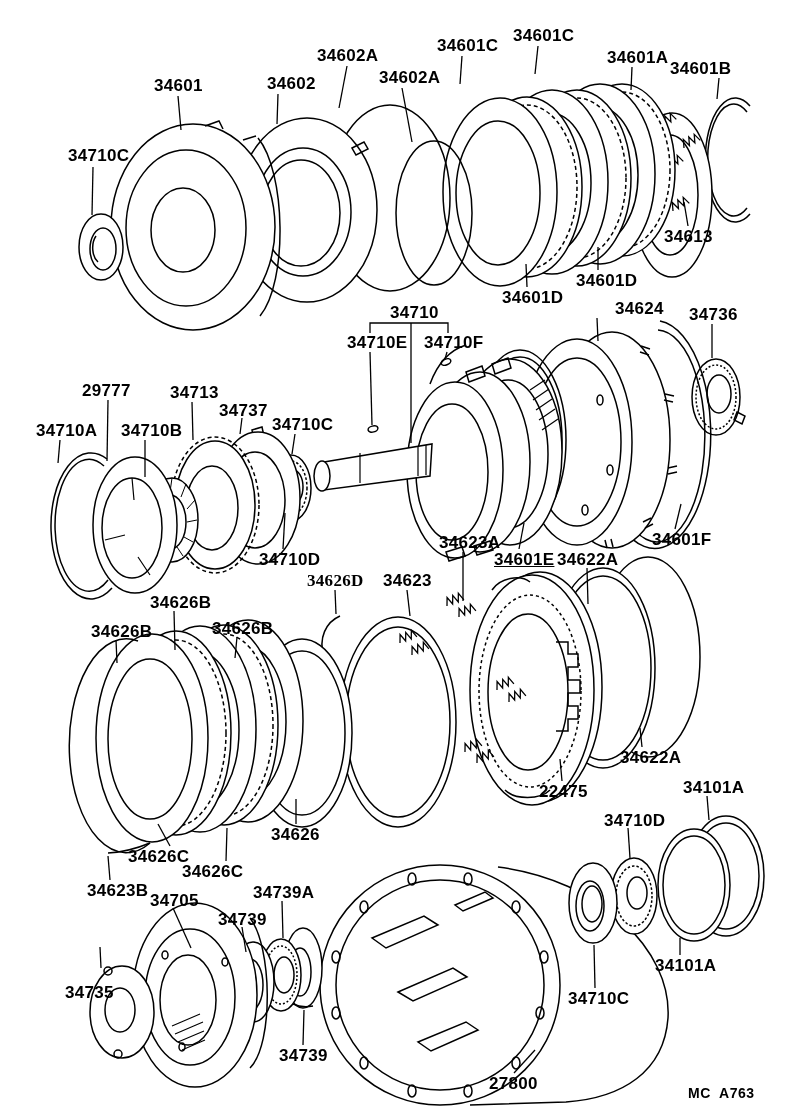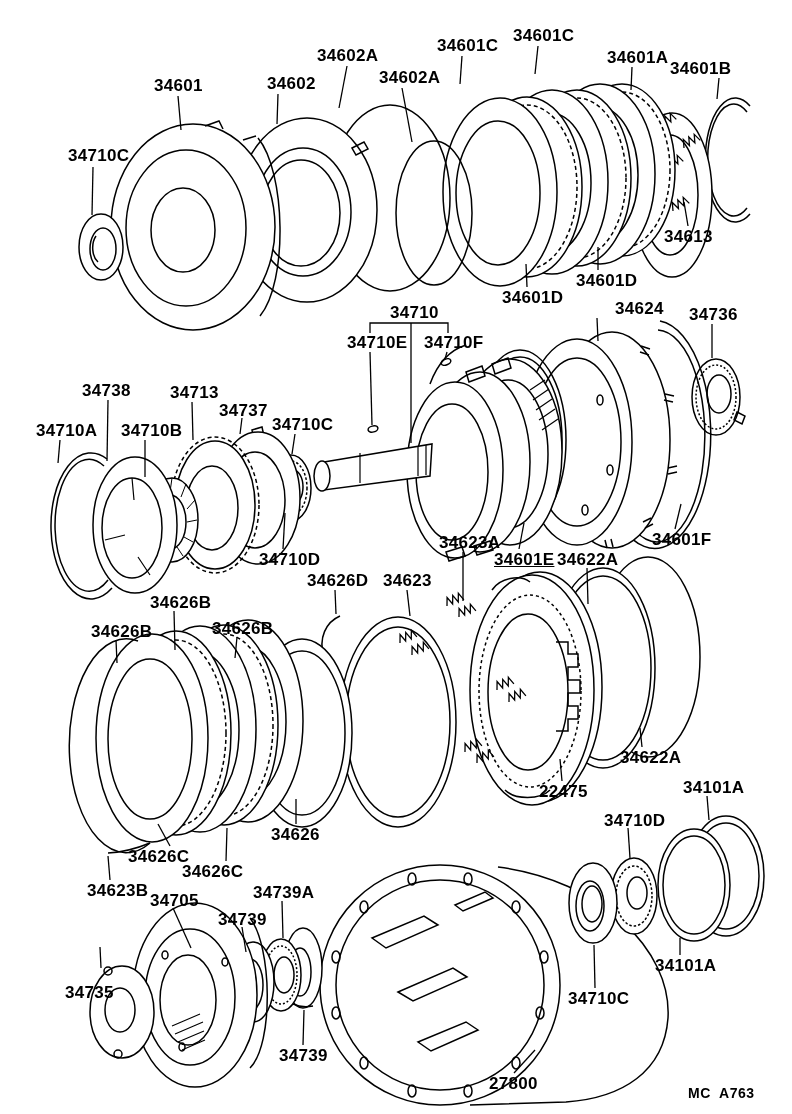--- a/index.html
+++ b/index.html
@@ -393,32 +393,32 @@
       <span class="part-label" style="left: 607px; top: 49px;">34601A</span>
       <span class="part-label" style="left: 670px; top: 60px;">34601B</span>
       <span class="part-label" style="left: 664px; top: 228px;">34613</span>
       <span class="part-label" style="left: 576px; top: 272px;">34601D</span>
       <span class="part-label" style="left: 502px; top: 289px;">34601D</span>
       <span class="part-label" style="left: 390px; top: 304px;">34710</span>
       <span class="part-label" style="left: 347px; top: 334px;">34710E</span>
       <span class="part-label" style="left: 424px; top: 334px;">34710F</span>
       <span class="part-label" style="left: 575px; top: 300px; margin-left: 40px;">34624</span>
       <span class="part-label" style="left: 689px; top: 306px;">34736</span>
-      <span class="part-label" style="left: 82px; top: 382px;">34738</span>
+      <span class="part-label" style="left: 82px; top: 382px;">29777</span>
       <span class="part-label" style="left: 170px; top: 384px;">34713</span>
       <span class="part-label" style="left: 219px; top: 402px;">34737</span>
       <span class="part-label" style="left: 36px; top: 422px;">34710A</span>
       <span class="part-label" style="left: 121px; top: 422px;">34710B</span>
       <span class="part-label" style="left: 272px; top: 416px;">34710C</span>
       <span class="part-label" style="left: 259px; top: 551px;">34710D</span>
       <span class="part-label" style="left: 439px; top: 534px;">34623A</span>
       <span class="part-label" style="left: 494px; top: 551px; text-decoration: underline;">34601E</span>
       <span class="part-label" style="left: 557px; top: 551px;">34622A</span>
       <span class="part-label" style="left: 652px; top: 531px;">34601F</span>
-      <span class="part-label" style="left: 307px; top: 572px;">34626D</span>
+      <span class="part-label" style="left: 307px; top: 572px; font-family: Liberation Serif, serif;">34626D</span>
       <span class="part-label" style="left: 383px; top: 572px;">34623</span>
       <span class="part-label" style="left: 150px; top: 594px;">34626B</span>
       <span class="part-label" style="left: 91px; top: 623px;">34626B</span>
       <span class="part-label" style="left: 212px; top: 620px;">34626B</span>
       <span class="part-label" style="left: 271px; top: 826px;">34626</span>
       <span class="part-label" style="left: 128px; top: 848px;">34626C</span>
       <span class="part-label" style="left: 182px; top: 863px;">34626C</span>
       <span class="part-label" style="left: 87px; top: 882px;">34623B</span>
       <span class="part-label" style="left: 150px; top: 892px;">34705</span>
       <span class="part-label" style="left: 218px; top: 911px;">34739</span>

